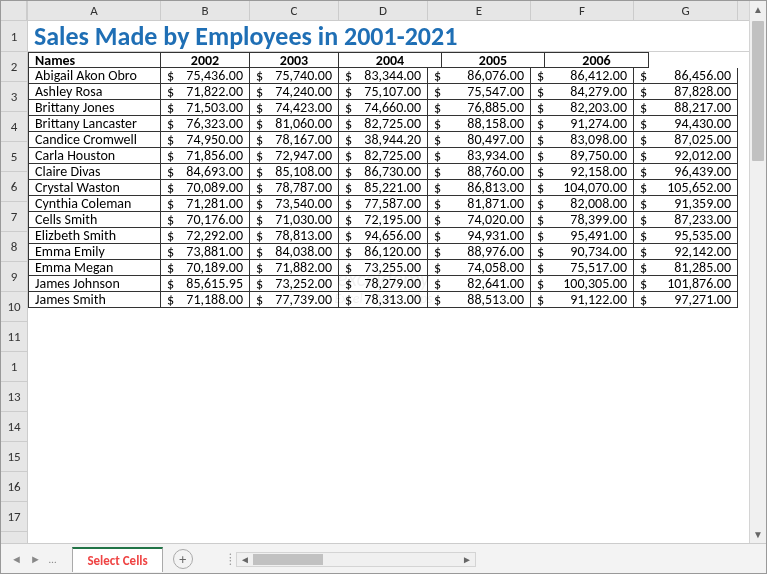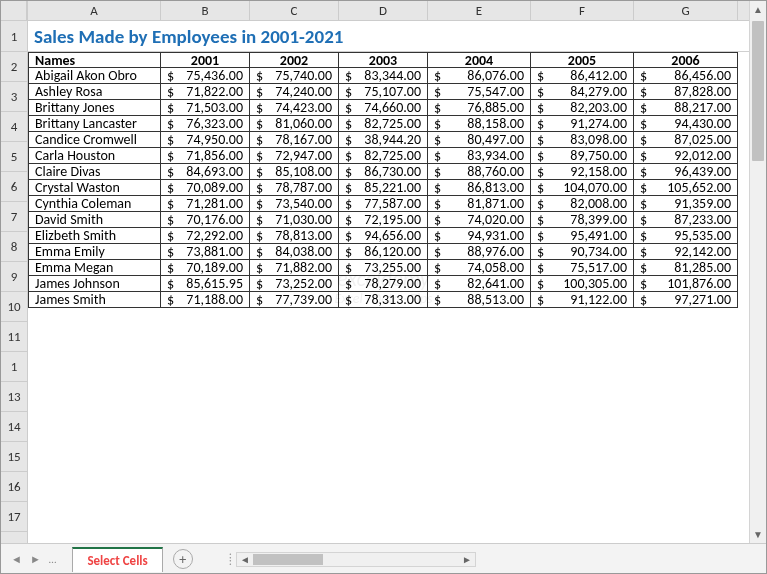--- a/index.html
+++ b/index.html
@@ -66,21 +66,21 @@
   .grid {
     display: flex;
     flex-direction: column;
   }
   .title-row {
     height: 31px;
     display: flex;
     align-items: center;
     padding-left: 6px;
     color: #1f6fb5;
-    font-size: 19px;
+    font-size: 26px;
     font-weight: bold;
     border-bottom: 1px solid #d0d0d0;
   }
   .header-row, .data-row {
     display: flex;
     height: 16px;
   }
   .cell {
     border-right: 1px solid #333;
     border-bottom: 1px solid #333;
@@ -206,21 +206,20 @@
         <div class="col-head colE">E</div>
         <div class="col-head colF">F</div>
         <div class="col-head colG">G</div>
       </div>
     <div class="grid">
       <div class="title-row">
         <span>Sales Made by Employees in 2001-2021</span>
       </div>
       <div class="header-row" id="header-row">
           <div class="cell colA">Names</div>
-          <div class="cell colB">2001</div>
           <div class="cell colC">2002</div>
           <div class="cell colD">2003</div>
           <div class="cell colE">2004</div>
           <div class="cell colF">2005</div>
           <div class="cell colG">2006</div>
         </div>
       <div id="data-rows">
           <div class="data-row">
             <div class="cell colA">Abigail Akon Obro</div>
             <div class="cell money colB">
@@ -458,21 +457,21 @@
             <div class="cell money colF">
               <span class="ds">$</span>
               <span>82,008.00</span>
             </div>
             <div class="cell money colG">
               <span class="ds">$</span>
               <span>91,359.00</span>
             </div>
           </div>
           <div class="data-row">
-            <div class="cell colA">David Smith</div>
+            <div class="cell colA">Cells Smith</div>
             <div class="cell money colB">
               <span class="ds">$</span>
               <span>70,176.00</span>
             </div>
             <div class="cell money colC">
               <span class="ds">$</span>
               <span>71,030.00</span>
             </div>
             <div class="cell money colD">
               <span class="ds">$</span>

